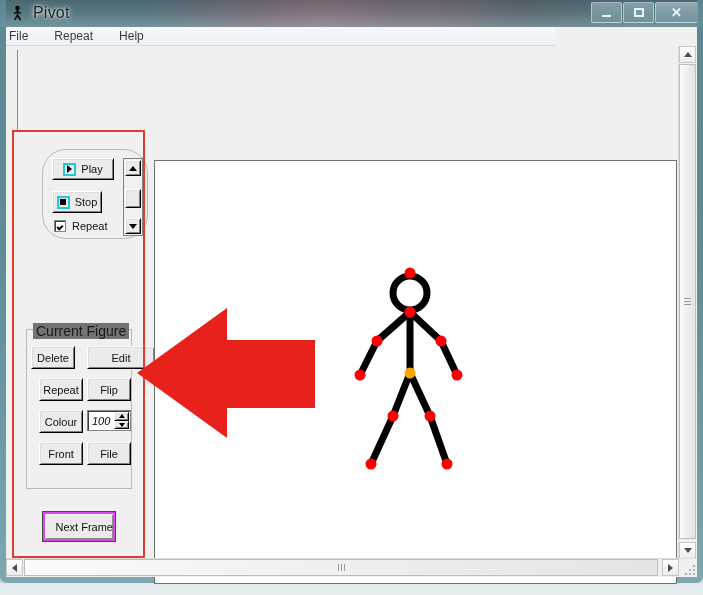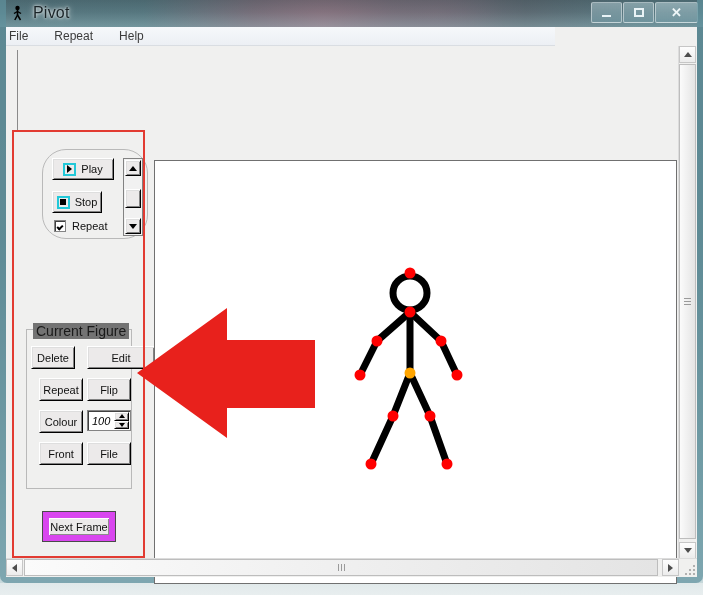--- a/index.html
+++ b/index.html
@@ -106,22 +106,23 @@
     border:1px solid #000;
     border-top-color:#fff;border-left-color:#fff;
     box-shadow: inset 1px 1px 0 #dedede, inset -1px -1px 0 #828282;
     font-size:11px;color:#101010;
     display:flex;align-items:center;justify-content:center;
     box-sizing:border-box;
     position:absolute;
     font-family:"Liberation Sans", sans-serif;
   }
   .btn.defaultbtn{
-    border:6px solid #d946ef;
+    border:2px solid #d946ef;
     box-shadow: inset 1px 1px 0 #fff, inset -1px -1px 0 #8c8c8c, 0 0 0 1px #4a4a4a;
+    justify-content: flex-end;
   }
   .btn .lbl{pointer-events:none;}
 
   .icon-play, .icon-stop{
     width:13px;height:13px;border:2px solid #22c8d8;box-sizing:border-box;
     background:#eceaea;display:flex;align-items:center;justify-content:center;
     margin-right:5px;
   }
   .tri{width:0;height:0;border-left:5px solid #000;border-top:4px solid transparent;border-bottom:4px solid transparent;}
   .sq{width:6px;height:6px;background:#000;}

